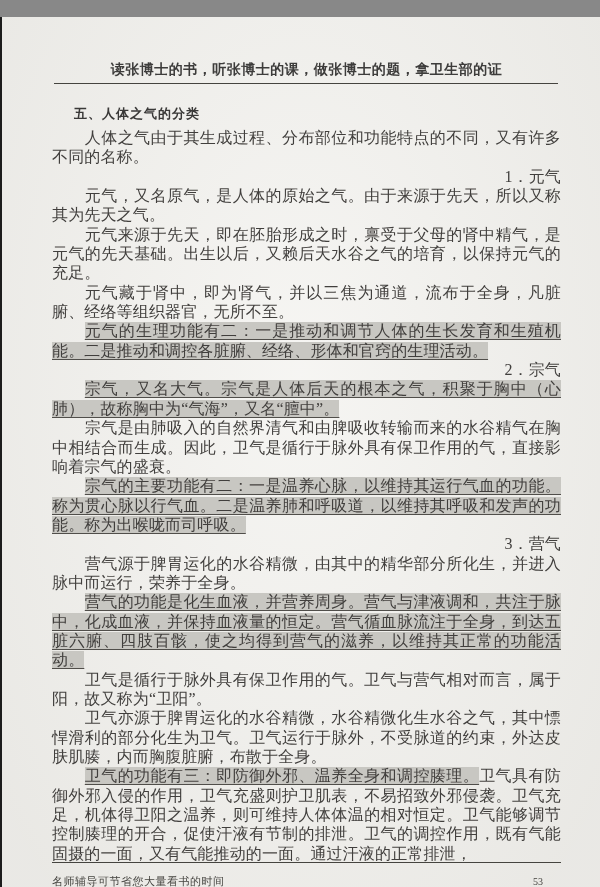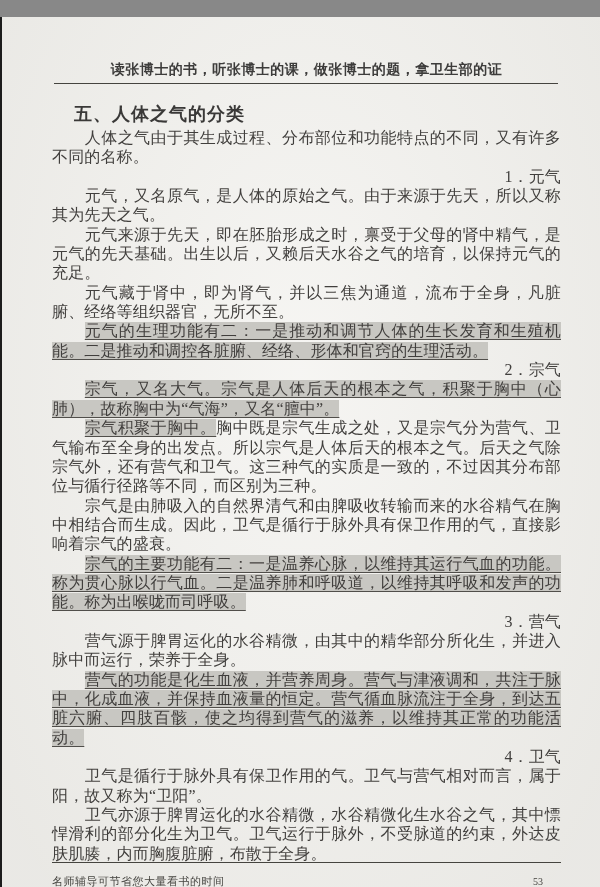--- a/index.html
+++ b/index.html
@@ -37,21 +37,21 @@
     top: 66px; left: 54px;
     width: 504px;
     border-top: 1.6px solid #45443f;
   }
   .content {
     position: absolute;
     top: 87px; left: 52px;
     width: 509px;
   }
   .page-title {
-    font-size: 18px;
+    font-size: 13px;
     font-weight: bold;
     letter-spacing: 1px;
     margin-left: 22px;
     margin-bottom: 4px;
     line-height: 20px;
     color: #3a3938;
   }
   .body-paragraphs p {
     font-size: 16px;
     line-height: 19.35px;
@@ -104,29 +104,28 @@
     <div class="page-title">五、人体之气的分类</div>
     <div class="body-paragraphs">
         <p><span>人体之气由于其生成过程、分布部位和功能特点的不同，又有许多不同的名称。</span></p>
         <p class="heading"><span>1．元气</span></p>
         <p><span>元气，又名原气，是人体的原始之气。由于来源于先天，所以又称其为先天之气。</span></p>
         <p><span>元气来源于先天，即在胚胎形成之时，禀受于父母的肾中精气，是元气的先天基础。出生以后，又赖后天水谷之气的培育，以保持元气的充足。</span></p>
         <p><span>元气藏于肾中，即为肾气，并以三焦为通道，流布于全身，凡脏腑、经络等组织器官，无所不至。</span></p>
         <p><span class="hl">元气的生理功能有二：一是推动和调节人体的生长发育和生殖机能。二是推动和调控各脏腑、经络、形体和官窍的生理活动。</span></p>
         <p class="heading"><span>2．宗气</span></p>
         <p><span class="hl">宗气，又名大气。宗气是人体后天的根本之气，积聚于胸中（心肺），故称胸中为“气海”，又名“膻中”。</span></p>
-        <p><span class="hl">宗气积聚于胸中。</span><span>胸中既是宗气生成之处，又是宗气分为营气、卫气输布至全身的出发点。所以宗气是人体后天的根本之气。后天之气除宗气外，还有营气和卫气。这三种气的实质是一致的，不过因其分布部位与循行径路等不同，而区别为三种。</span></p>
         <p><span>宗气是由肺吸入的自然界清气和由脾吸收转输而来的水谷精气在胸中相结合而生成。因此，卫气是循行于脉外具有保卫作用的气，直接影响着宗气的盛衰。</span></p>
         <p><span class="hl">宗气的主要功能有二：一是温养心脉，以维持其运行气血的功能。称为贯心脉以行气血。二是温养肺和呼吸道，以维持其呼吸和发声的功能。称为出喉咙而司呼吸。</span></p>
         <p class="heading"><span>3．营气</span></p>
         <p><span>营气源于脾胃运化的水谷精微，由其中的精华部分所化生，并进入脉中而运行，荣养于全身。</span></p>
         <p><span class="hl">营气的功能是化生血液，并营养周身。营气与津液调和，共注于脉中，化成血液，并保持血液量的恒定。营气循血脉流注于全身，到达五脏六腑、四肢百骸，使之均得到营气的滋养，以维持其正常的功能活动。</span></p>
-        <p class="heading"><span>4．卫气</span></p>
         <p><span>卫气是循行于脉外具有保卫作用的气。卫气与营气相对而言，属于阳，故又称为“卫阳”。</span></p>
         <p><span>卫气亦源于脾胃运化的水谷精微，水谷精微化生水谷之气，其中慓悍滑利的部分化生为卫气。卫气运行于脉外，不受脉道的约束，外达皮肤肌腠，内而胸腹脏腑，布散于全身。</span></p>
+        <p><span class="hl">卫气的功能有三：即防御外邪、温养全身和调控腠理。</span><span>卫气具有防御外邪入侵的作用，卫气充盛则护卫肌表，不易招致外邪侵袭。卫气充足，机体得卫阳之温养，则可维持人体体温的相对恒定。卫气能够调节控制腠理的开合，促使汗液有节制的排泄。卫气的调控作用，既有气能固摄的一面，又有气能推动的一面。通过汗液的正常排泄，</span></p>
       </div>
   </div>
 
   <div class="footer">
     <span class="foot-left">名师辅导可节省您大量看书的时间</span>
     <span class="page-number">53</span>
   </div>
 </div>
 
 </body></html>

